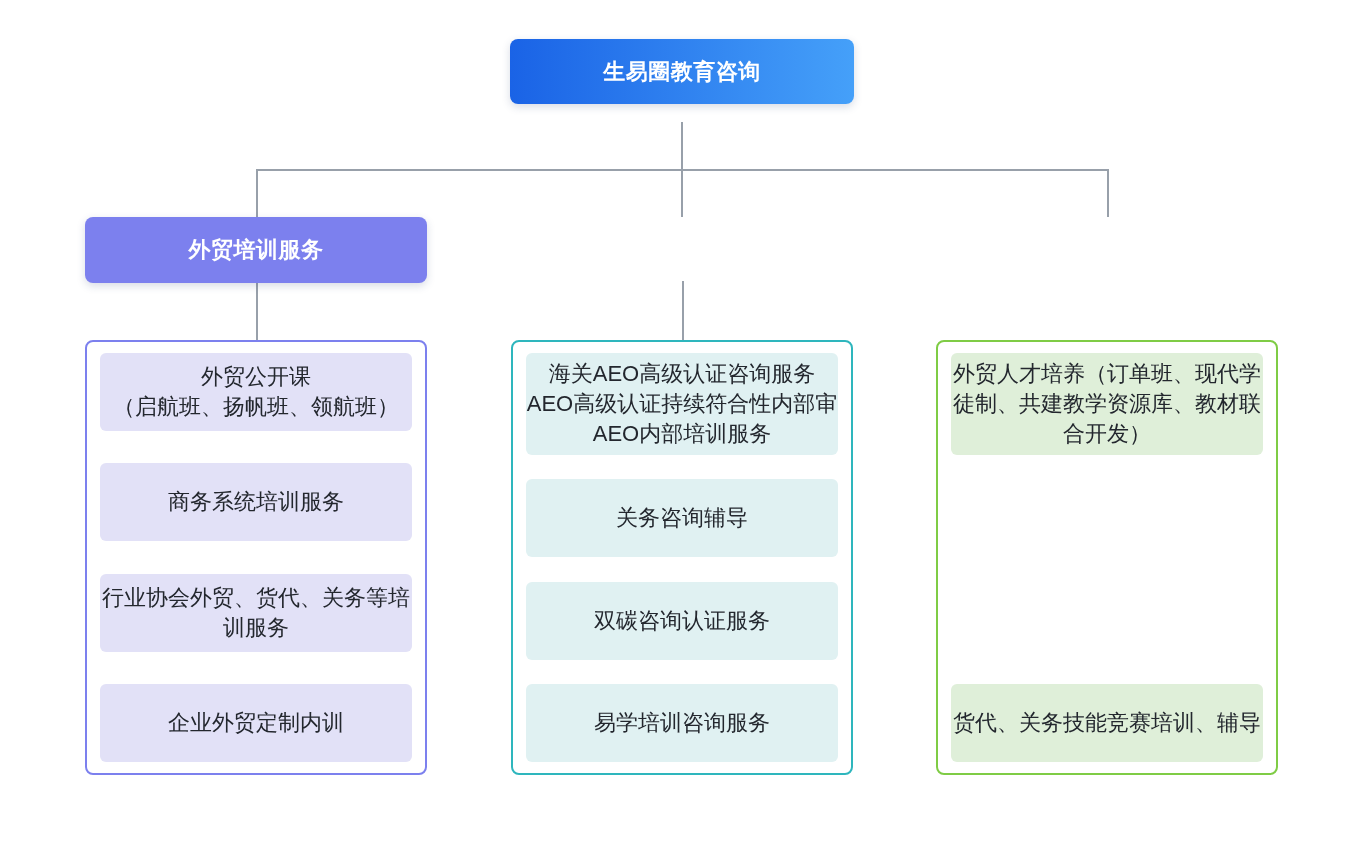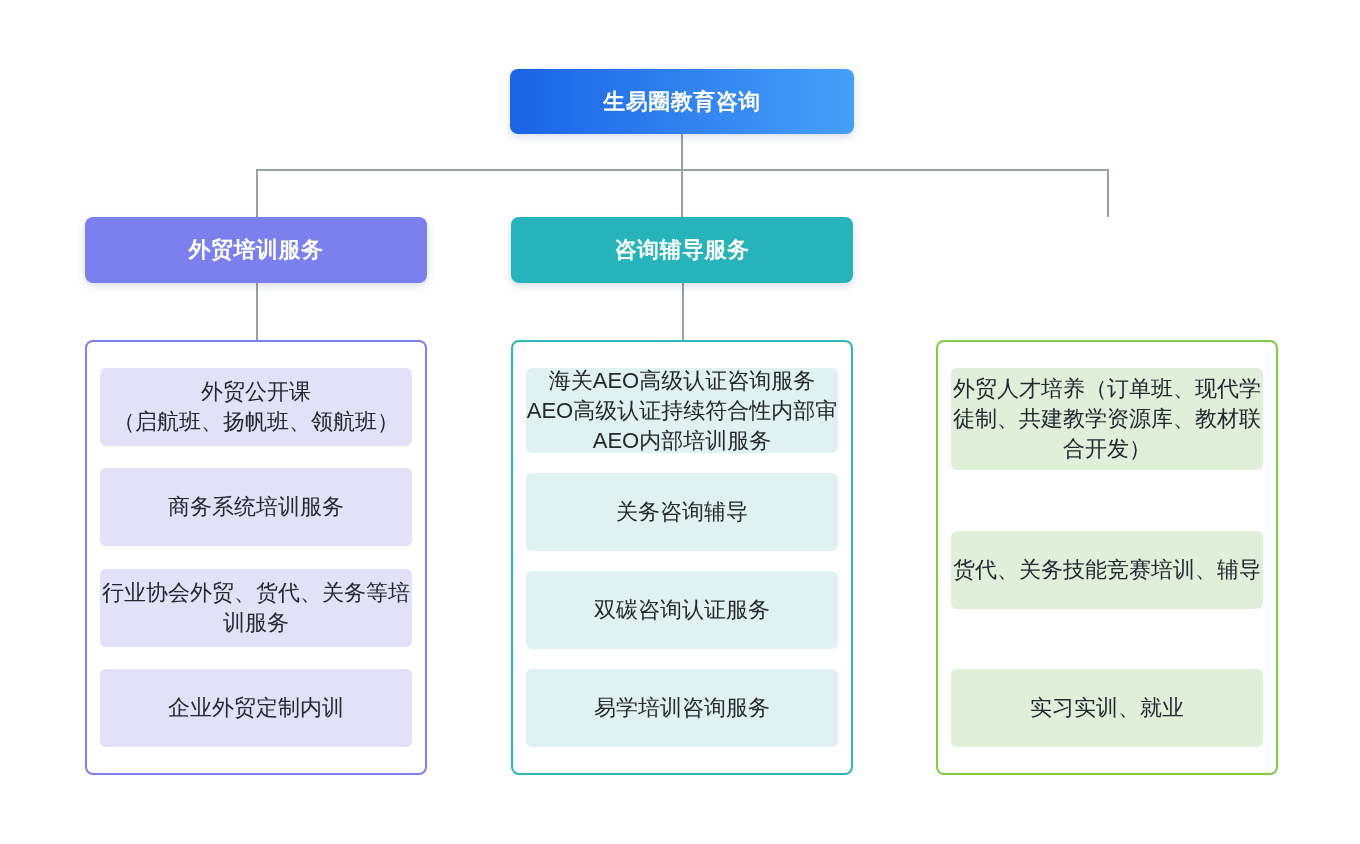--- a/index.html
+++ b/index.html
@@ -17,32 +17,32 @@
   #c-drop2    {left:681px;top:169px;height:48px;}
   #c-drop3    {left:1107px;top:169px;height:48px;}
   #c-panel1   {left:256px;top:281px;height:59px;}
   #c-panel2   {left:682px;top:281px;height:59px;}
   
   .node{
     position:absolute;border-radius:8px;display:flex;align-items:center;justify-content:center;
     color:#ffffff;font-weight:bold;font-size:22px;letter-spacing:.5px;
     box-shadow:0 3px 8px rgba(40,60,110,.18);
   }
-  #root-node{left:510px;top:69px;width:344px;height:65px;
+  #root-node{left:510px;top:39px;width:344px;height:65px;
     background:linear-gradient(90deg,#1a63e6 0%,#45a0f9 100%);}
   .branch-header{top:217px;width:342px;height:66px;}
   #branch1-header{left:85px;background:#7c80ee;}
   #branch2-header{left:511px;background:#26b3ba;}
   #branch3-header{left:936px;background:#7fcc45;}
   
   .panel{
     position:absolute;top:340px;width:342px;height:435px;background:#ffffff;
     border:2px solid;border-radius:8px;box-sizing:border-box;
     display:flex;flex-direction:column;justify-content:space-between;
-    padding:26px 13px;
+    padding:11px 13px;
   }
   #branch1-panel{left:85px;border-color:#7c80ee;}
   #branch2-panel{left:511px;border-color:#2eb6bd;gap:20px;}
   #branch3-panel{left:936px;border-color:#7fcc45;}
   .leaf{
     min-height:78px;border-radius:6px;box-sizing:border-box;padding:6px 0;
     display:flex;align-items:center;justify-content:center;
     text-align:center;font-size:22px;line-height:30px;color:#23272e;
     white-space:pre-line;
   }
@@ -63,23 +63,20 @@
   <div class="connector v" id="c-panel1"></div>
   <div class="connector v" id="c-panel2"></div>
 
   <div class="node" id="root-node">
     <span>生易圈教育咨询</span>
   </div>
 
   <div class="node branch-header" id="branch1-header">
     <span>外贸培训服务</span>
   </div>
-  <div class="node branch-header" id="branch2-header">
-    <span>咨询辅导服务</span>
-  </div>
 
   <div class="panel" id="branch1-panel">
     <div class="leaf">外贸公开课
 （启航班、扬帆班、领航班）</div>
     <div class="leaf">商务系统培训服务</div>
     <div class="leaf">行业协会外贸、货代、关务等培训服务</div>
     <div class="leaf">企业外贸定制内训</div>
   </div>
 
   <div class="panel" id="branch2-panel">
@@ -87,16 +84,15 @@
 AEO高级认证持续符合性内部审
 AEO内部培训服务</div>
     <div class="leaf">关务咨询辅导</div>
     <div class="leaf">双碳咨询认证服务</div>
     <div class="leaf">易学培训咨询服务</div>
   </div>
 
   <div class="panel" id="branch3-panel">
     <div class="leaf">外贸人才培养（订单班、现代学徒制、共建教学资源库、教材联合开发）</div>
     <div class="leaf">货代、关务技能竞赛培训、辅导</div>
-    <div class="leaf">实习实训、就业</div>
   </div>
 
 </div>
 
 </body></html>

